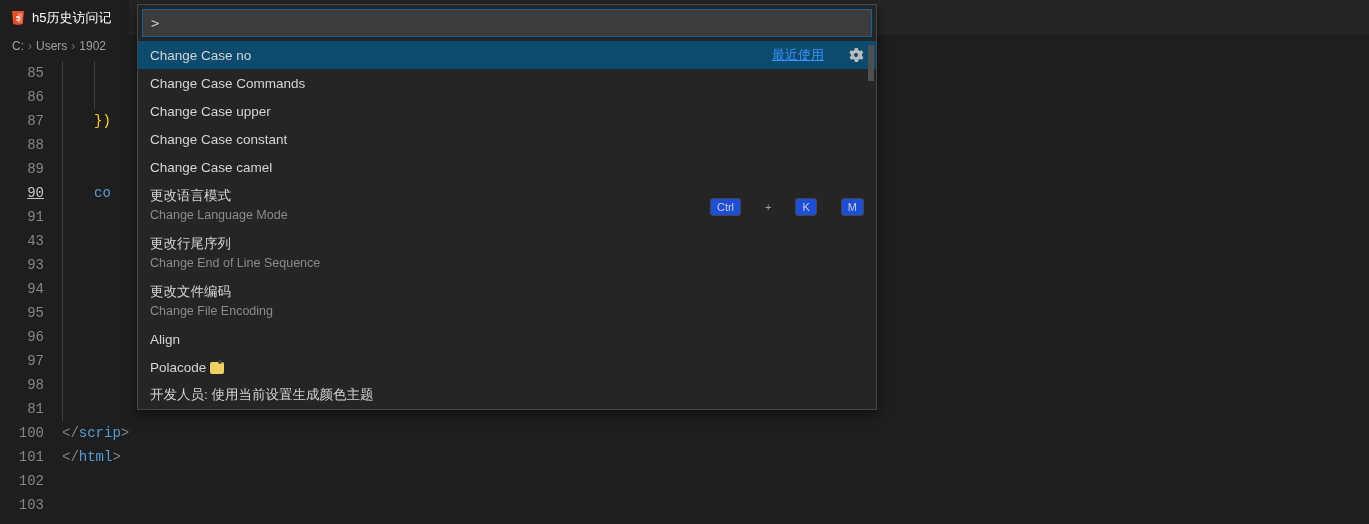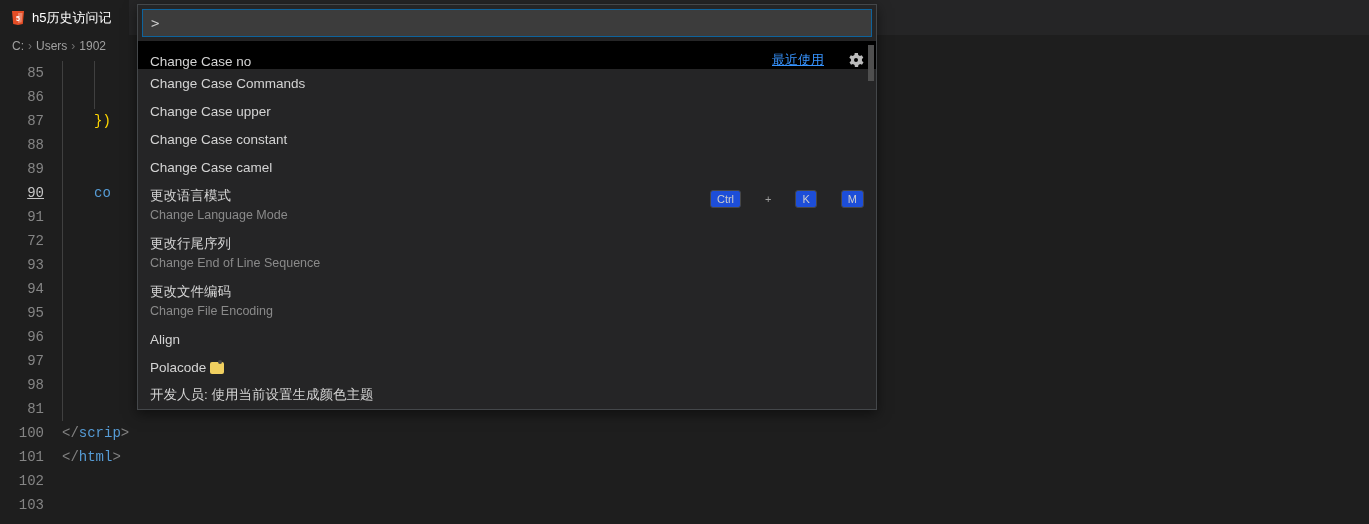--- a/index.html
+++ b/index.html
@@ -118,22 +118,21 @@
     }
     .palette-list { }
     .prow {
       padding: 0 12px;
       display: flex;
       align-items: center;
       min-height: 28px;
       cursor: pointer;
     }
     .prow.selected {
-      background: #000000;
-      align-items: flex-end;
+      background: #0c4a6e;
     }
     .prow.double {
       display: block;
       padding-top: 5px;
       padding-bottom: 5px;
     }
     .prow.double .main-lbl { height: 20px; line-height: 20px; display:block;}
     .prow.double .sub-lbl { color: #8a8a8a; font-size: 12.5px; height: 18px; line-height: 18px; display:block;}
     .main-lbl { color: #d4d4d4; font-size: 13.5px; flex: 1; }
     .pright { display: flex; align-items: center; gap: 24px; }
@@ -165,21 +164,21 @@
       background:#444;
       border-radius:50%;
       top:-2px; right:2px;
     }
     .palette-scroll {
       position:absolute;
       top:40px; right:2px;
       width:6px; height:36px;
       background:#4f4f4f;
     }
-    .double-wrap { display:flex; align-items:flex-start;}
+    .double-wrap { display:flex; align-items:center;}
     .double-left { flex:1; }
   </style>
 </head>
 <body>
 
 <div class="tab-bar">
   <div class="tab">
     <span class="tab-icon">
       <svg viewBox="0 0 16 16" width="16" height="16">
           <path fill="#e44d26" d="M2 1l1.2 13L8 15l4.8-1L14 1H2z"></path>
@@ -201,21 +200,21 @@
 
 <div class="editor">
   <div class="gutter">
     <div class="line-no">85</div>
     <div class="line-no">86</div>
     <div class="line-no">87</div>
     <div class="line-no">88</div>
     <div class="line-no">89</div>
     <div class="line-no current">90</div>
     <div class="line-no">91</div>
-    <div class="line-no">72</div>
+    <div class="line-no">43</div>
     <div class="line-no">93</div>
     <div class="line-no">94</div>
     <div class="line-no">95</div>
     <div class="line-no">96</div>
     <div class="line-no">97</div>
     <div class="line-no">98</div>
     <div class="line-no">81</div>
     <div class="line-no">100</div>
     <div class="line-no">101</div>
     <div class="line-no">102</div>

